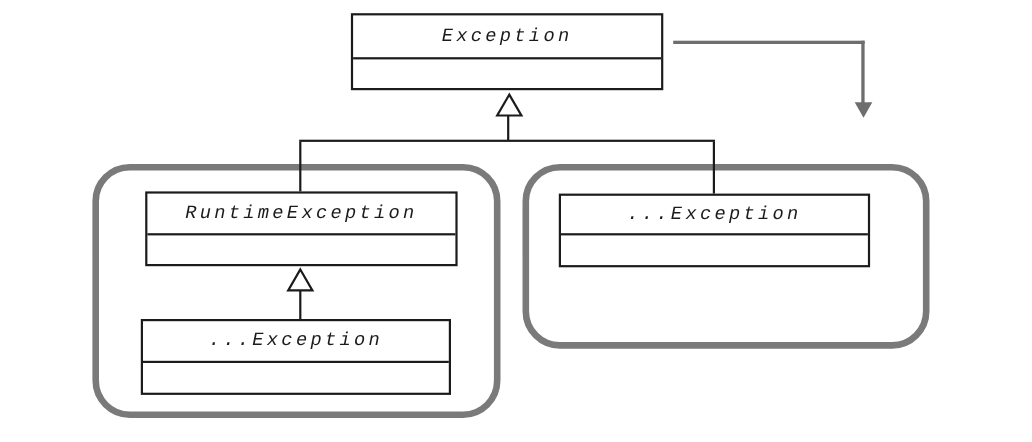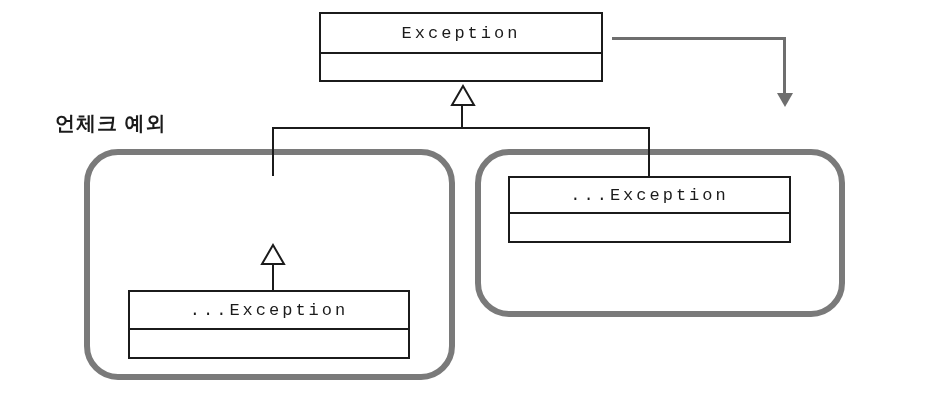--- a/index.html
+++ b/index.html
@@ -30,21 +30,21 @@
     border-left:8px solid transparent;border-right:8px solid transparent;
     border-top:14px solid var(--arrow,#6e6e6e);
   }
   
   .tri{position:absolute;overflow:visible;}
   .tri polygon{fill:#ffffff;stroke:var(--box-border,#1b1b1b);stroke-width:2;}
   
   .class-box{
     position:absolute;box-sizing:border-box;background:#ffffff;
     border:2px solid var(--box-border,#1b1b1b);
-    display:flex;flex-direction:column;
+    display:flex;flex-direction:column;font-style:italic;
   }
   .compartment-name{
     height:38px;flex:none;box-sizing:border-box;
     border-bottom:2px solid var(--box-border,#1b1b1b);
     display:flex;align-items:center;justify-content:center;
     font-family:"Liberation Mono","DejaVu Sans Mono",monospace;
     font-size:17px;letter-spacing:3px;color:var(--text,#1b1b1b);
     white-space:nowrap;
   }
   .compartment-body{flex:1;}
@@ -72,26 +72,29 @@
   </svg>
   <svg class="tri" style="left:260px;top:243px" width="26" height="23" viewBox="0 0 26 23">
     <polygon points="13,2 24,21 2,21"></polygon>
   </svg>
 
   <div class="class-box" style="left:319px;top:12px;width:284px;height:70px">
     <div class="compartment-name" style="height:40px">Exception</div>
     <div class="compartment-body"></div>
   </div>
 
+  <div class="class-box" style="left:132px;top:174px;width:284px;height:68px">
+    <div class="compartment-name">RuntimeException</div>
+    <div class="compartment-body"></div>
+  </div>
 
   <div class="class-box" style="left:128px;top:290px;width:282px;height:69px">
     <div class="compartment-name">...Exception</div>
     <div class="compartment-body"></div>
   </div>
 
   <div class="class-box" style="left:508px;top:176px;width:283px;height:67px">
     <div class="compartment-name" style="height:36px">...Exception</div>
     <div class="compartment-body"></div>
   </div>
 
-  <div class="group-label" style="left:55px;top:110px">언체크 예외</div>
 
 </div>
 
 </body></html>

